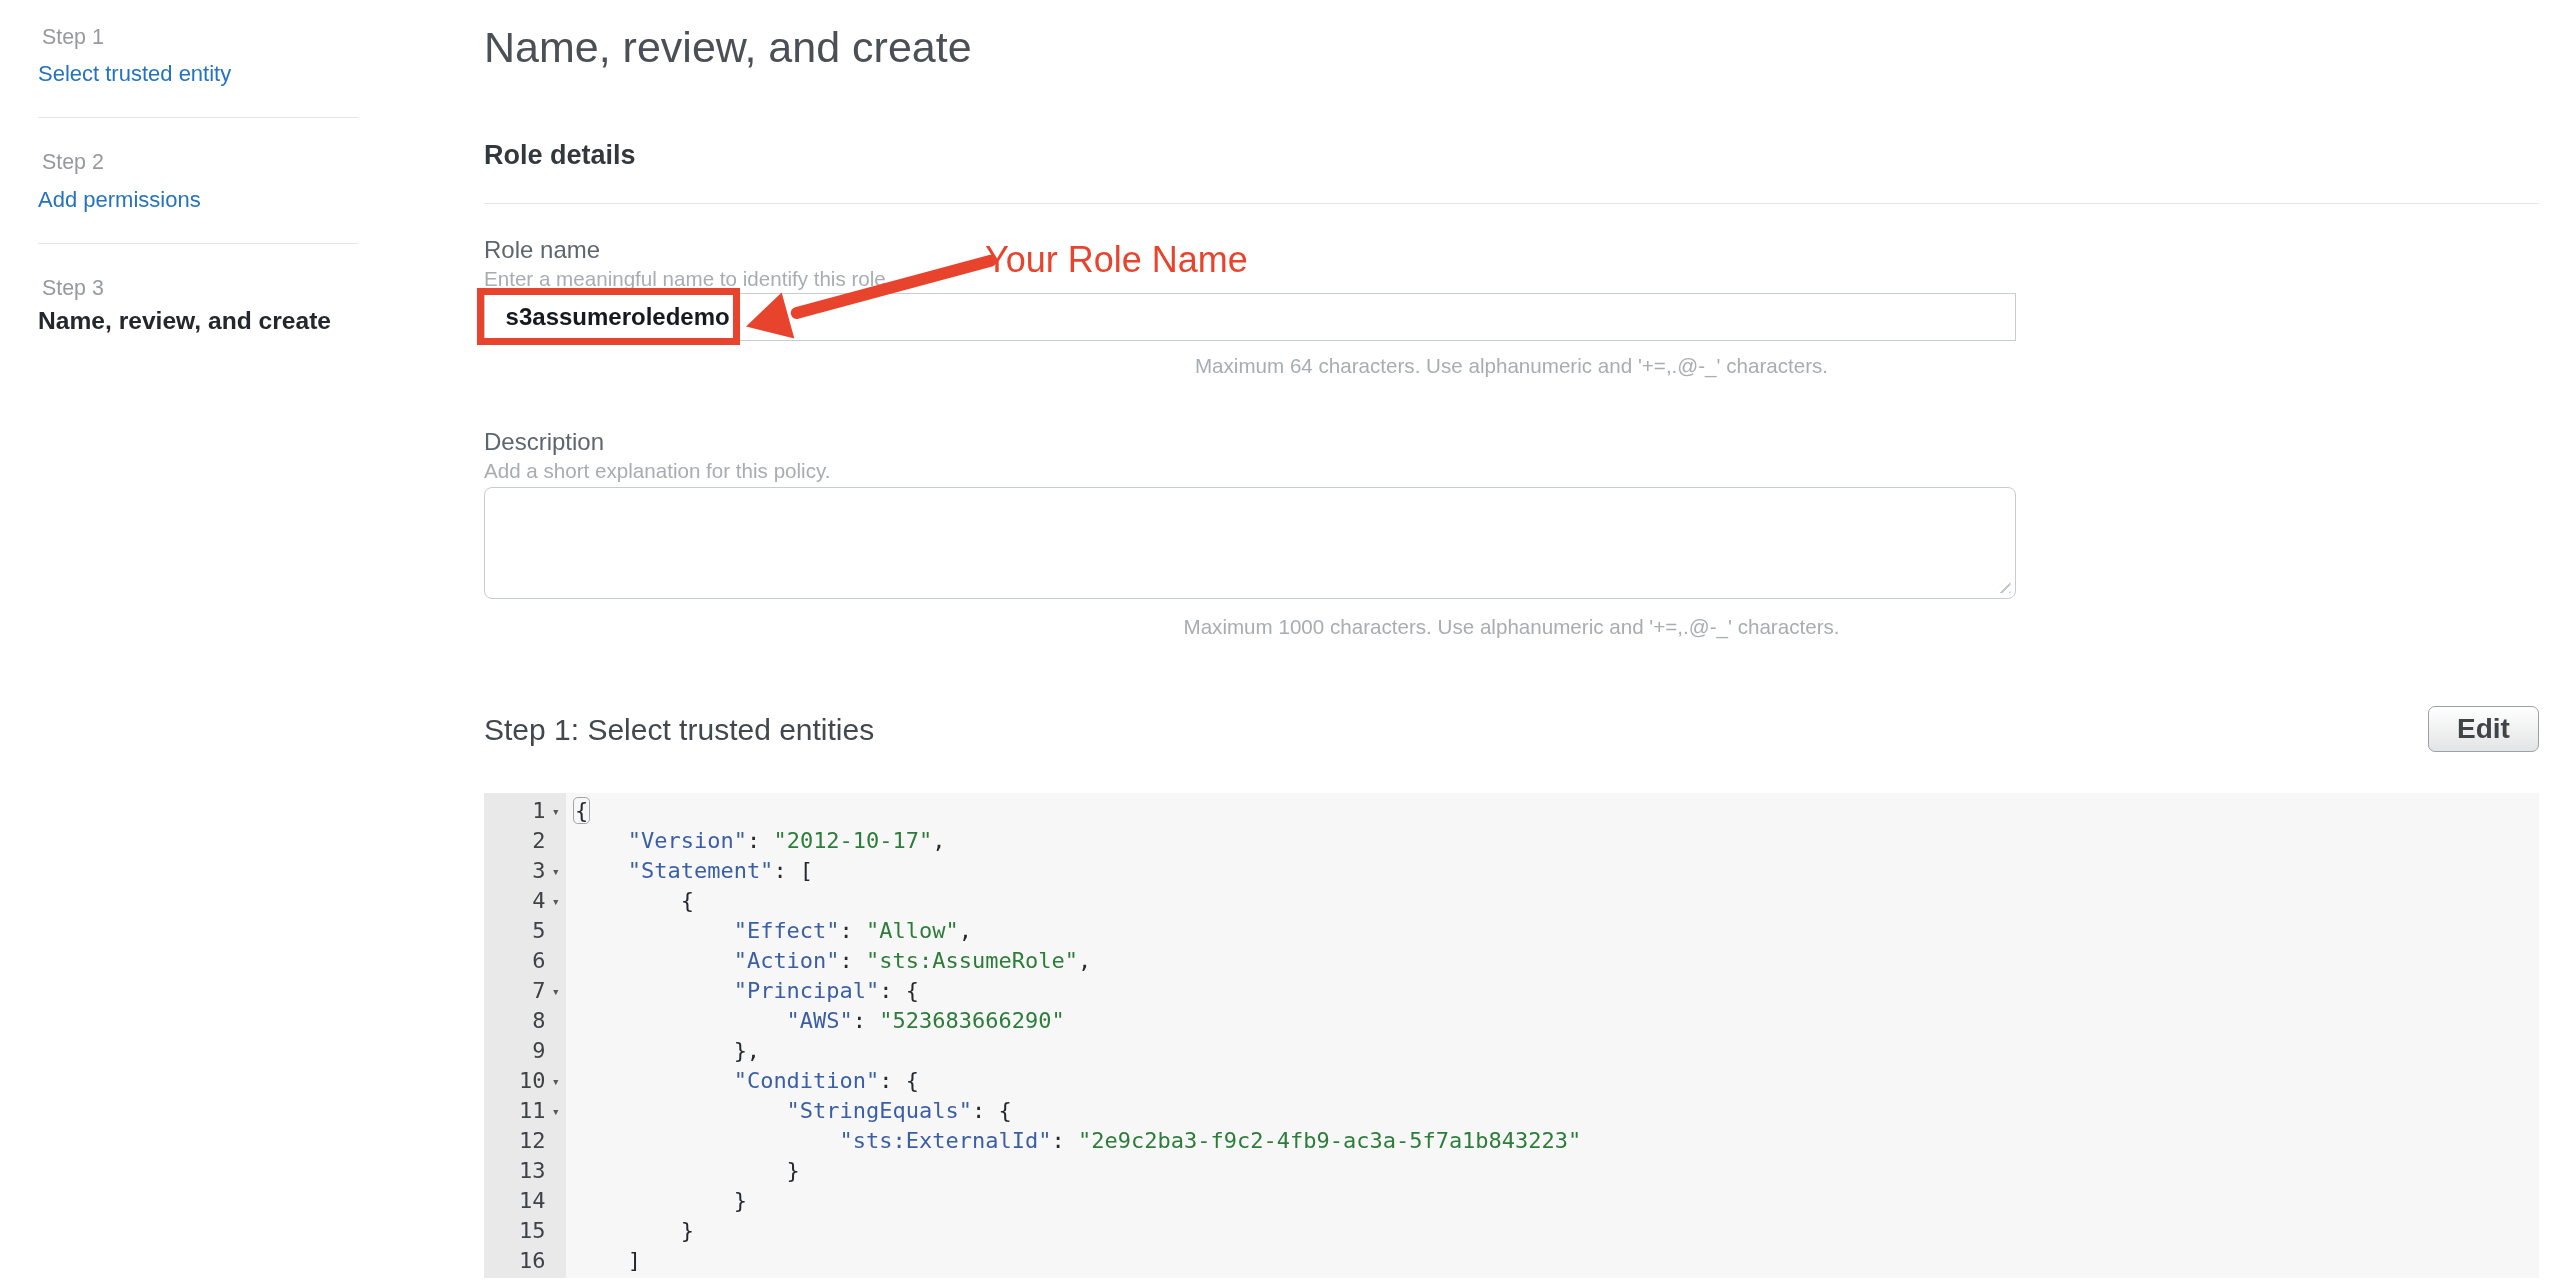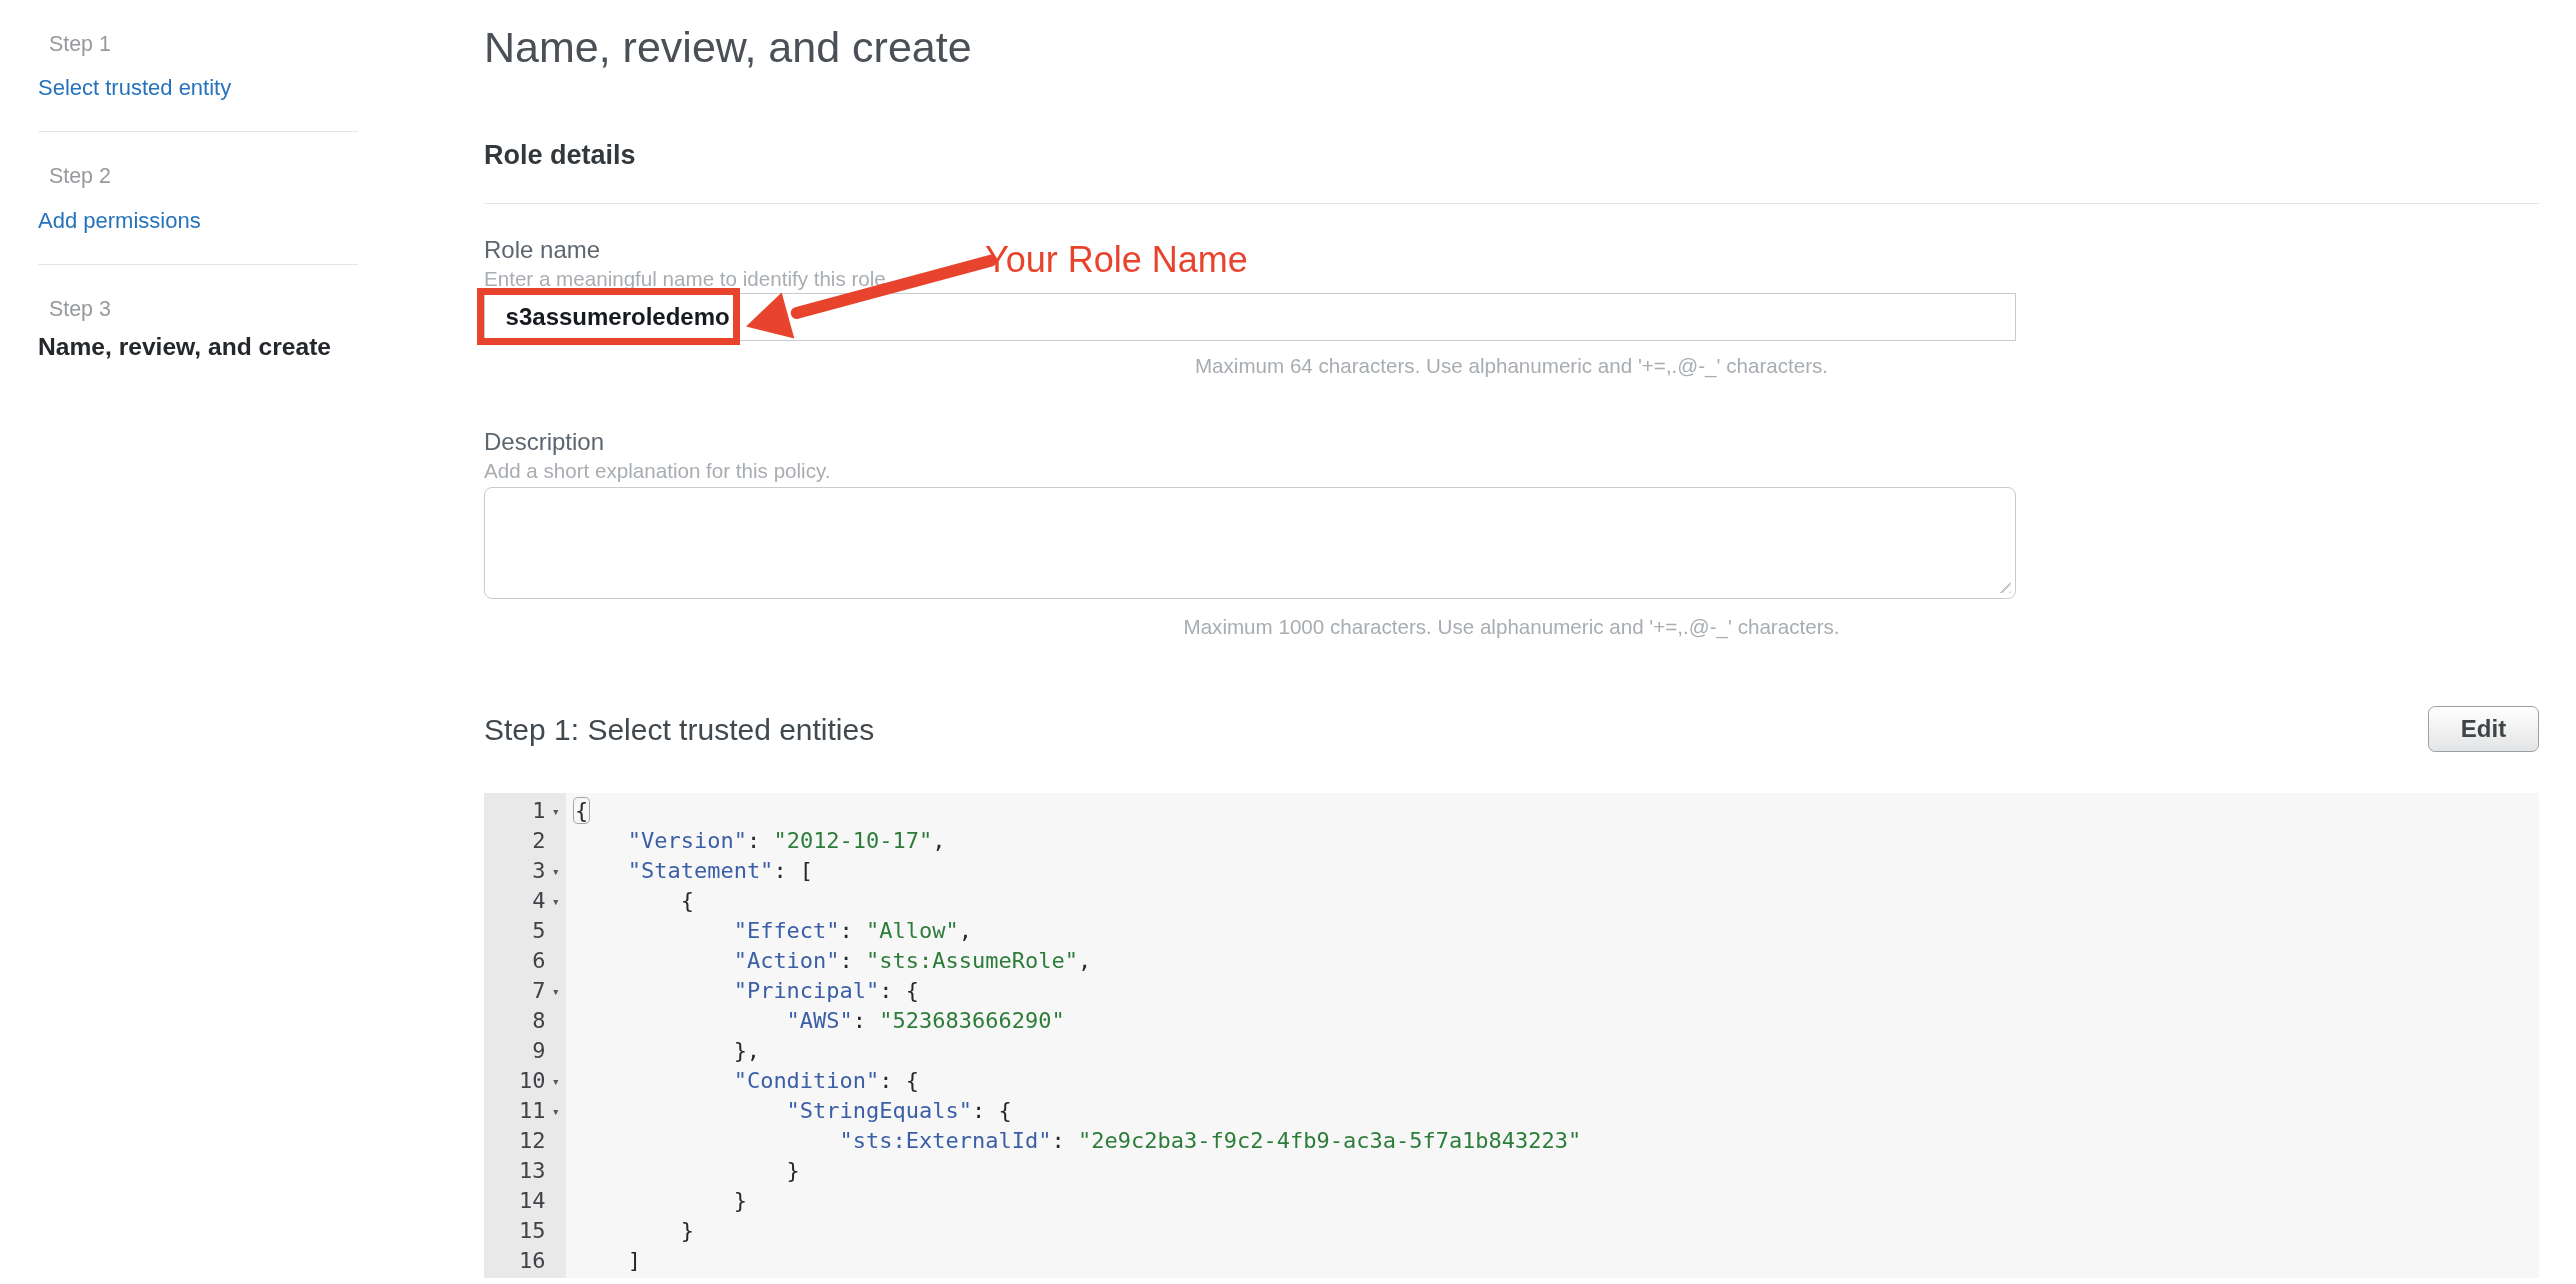--- a/index.html
+++ b/index.html
@@ -3,21 +3,21 @@
 <meta charset="utf-8">
 <style>
   html,body{margin:0;padding:0;}
   body{
     width:2576px;height:1285px;position:relative;background:#ffffff;
     font-family:"Liberation Sans",sans-serif;overflow:hidden;
     -webkit-font-smoothing:antialiased;
   }
   
   .sidebar{position:absolute;left:38px;top:20.6px;width:320px;}
-  .step-label{font-size:21.4px;line-height:24px;color:#96999d;margin:11px;}
+  .step-label{font-size:21.4px;line-height:24px;color:#96999d;margin:4px;}
   .step-link{font-size:22px;line-height:30px;color:#2673bd;margin-top:6.3px;cursor:pointer;text-decoration:none;display:inline-block;}
   .step-current{font-size:24.6px;line-height:30px;color:#24282d;font-weight:700;margin-top:6.3px;}
   .side-divider{border:none;border-top:1.6px solid #e3e6e8;margin:28.5px 0 32px;}
   
   .main{position:absolute;left:484px;top:0;width:2055px;}
   .page-title{margin:24px 0 0;font-size:43px;line-height:46px;font-weight:400;color:#4a5056;}
   .role-details-heading{margin:69px 0 0;font-size:27px;line-height:32px;font-weight:700;color:#33383d;}
   .section-divider{border:none;border-top:1.6px solid #e4e7e9;margin:32px 0 0;}
   .field-label{margin:32px 0 0;font-size:24px;line-height:27px;color:#5d666e;}
   .field-label.desc{margin-top:51px;}
@@ -43,21 +43,21 @@
     position:absolute;right:5.5px;bottom:5.5px;width:17.4px;height:17.4px;
     background:repeating-linear-gradient(135deg,transparent 0 4px,#c3c8cb 4px 6.3px);
     clip-path:polygon(100% 0,100% 100%,0 100%);cursor:nwse-resize;
   }
   
   .te-heading-row{display:flex;justify-content:space-between;align-items:center;margin-top:68px;}
   .te-heading{margin:0;font-size:30px;line-height:35px;font-weight:400;color:#41484e;}
   .edit-button{
     width:111px;height:46px;border:1.6px solid #9aa0a5;border-radius:7.1px;
     background:linear-gradient(#ffffff,#e3e4e5);
-    font-family:"Liberation Sans",sans-serif;font-size:24px;font-weight:700;color:#3f4448;cursor:pointer;
+    font-family:"Liberation Sans",sans-serif;font-size:28px;font-weight:700;color:#3f4448;cursor:pointer;
   }
   
   .editor{display:flex;margin-top:41px;height:485px;}
   .gutter{width:82px;background:#e9e9e9;padding-top:2.4px;box-sizing:border-box;}
   .gutter-row{height:30px;display:flex;justify-content:flex-end;align-items:center;
     font-family:"DejaVu Sans Mono",monospace;font-size:22px;color:#3f4347;}
   .gutter-row .fold{width:20.6px;font-size:13.5px;color:#55595d;text-align:center;cursor:pointer;line-height:30px;}
   .code{flex:1;background:#f7f7f7;padding:2.4px 0 0 8.7px;overflow:hidden;cursor:text;}
   .code-line{height:30px;line-height:30px;font-family:"DejaVu Sans Mono",monospace;font-size:22px;white-space:pre;color:#24292e;}
   .tok-k{color:#3b5fa6;}

